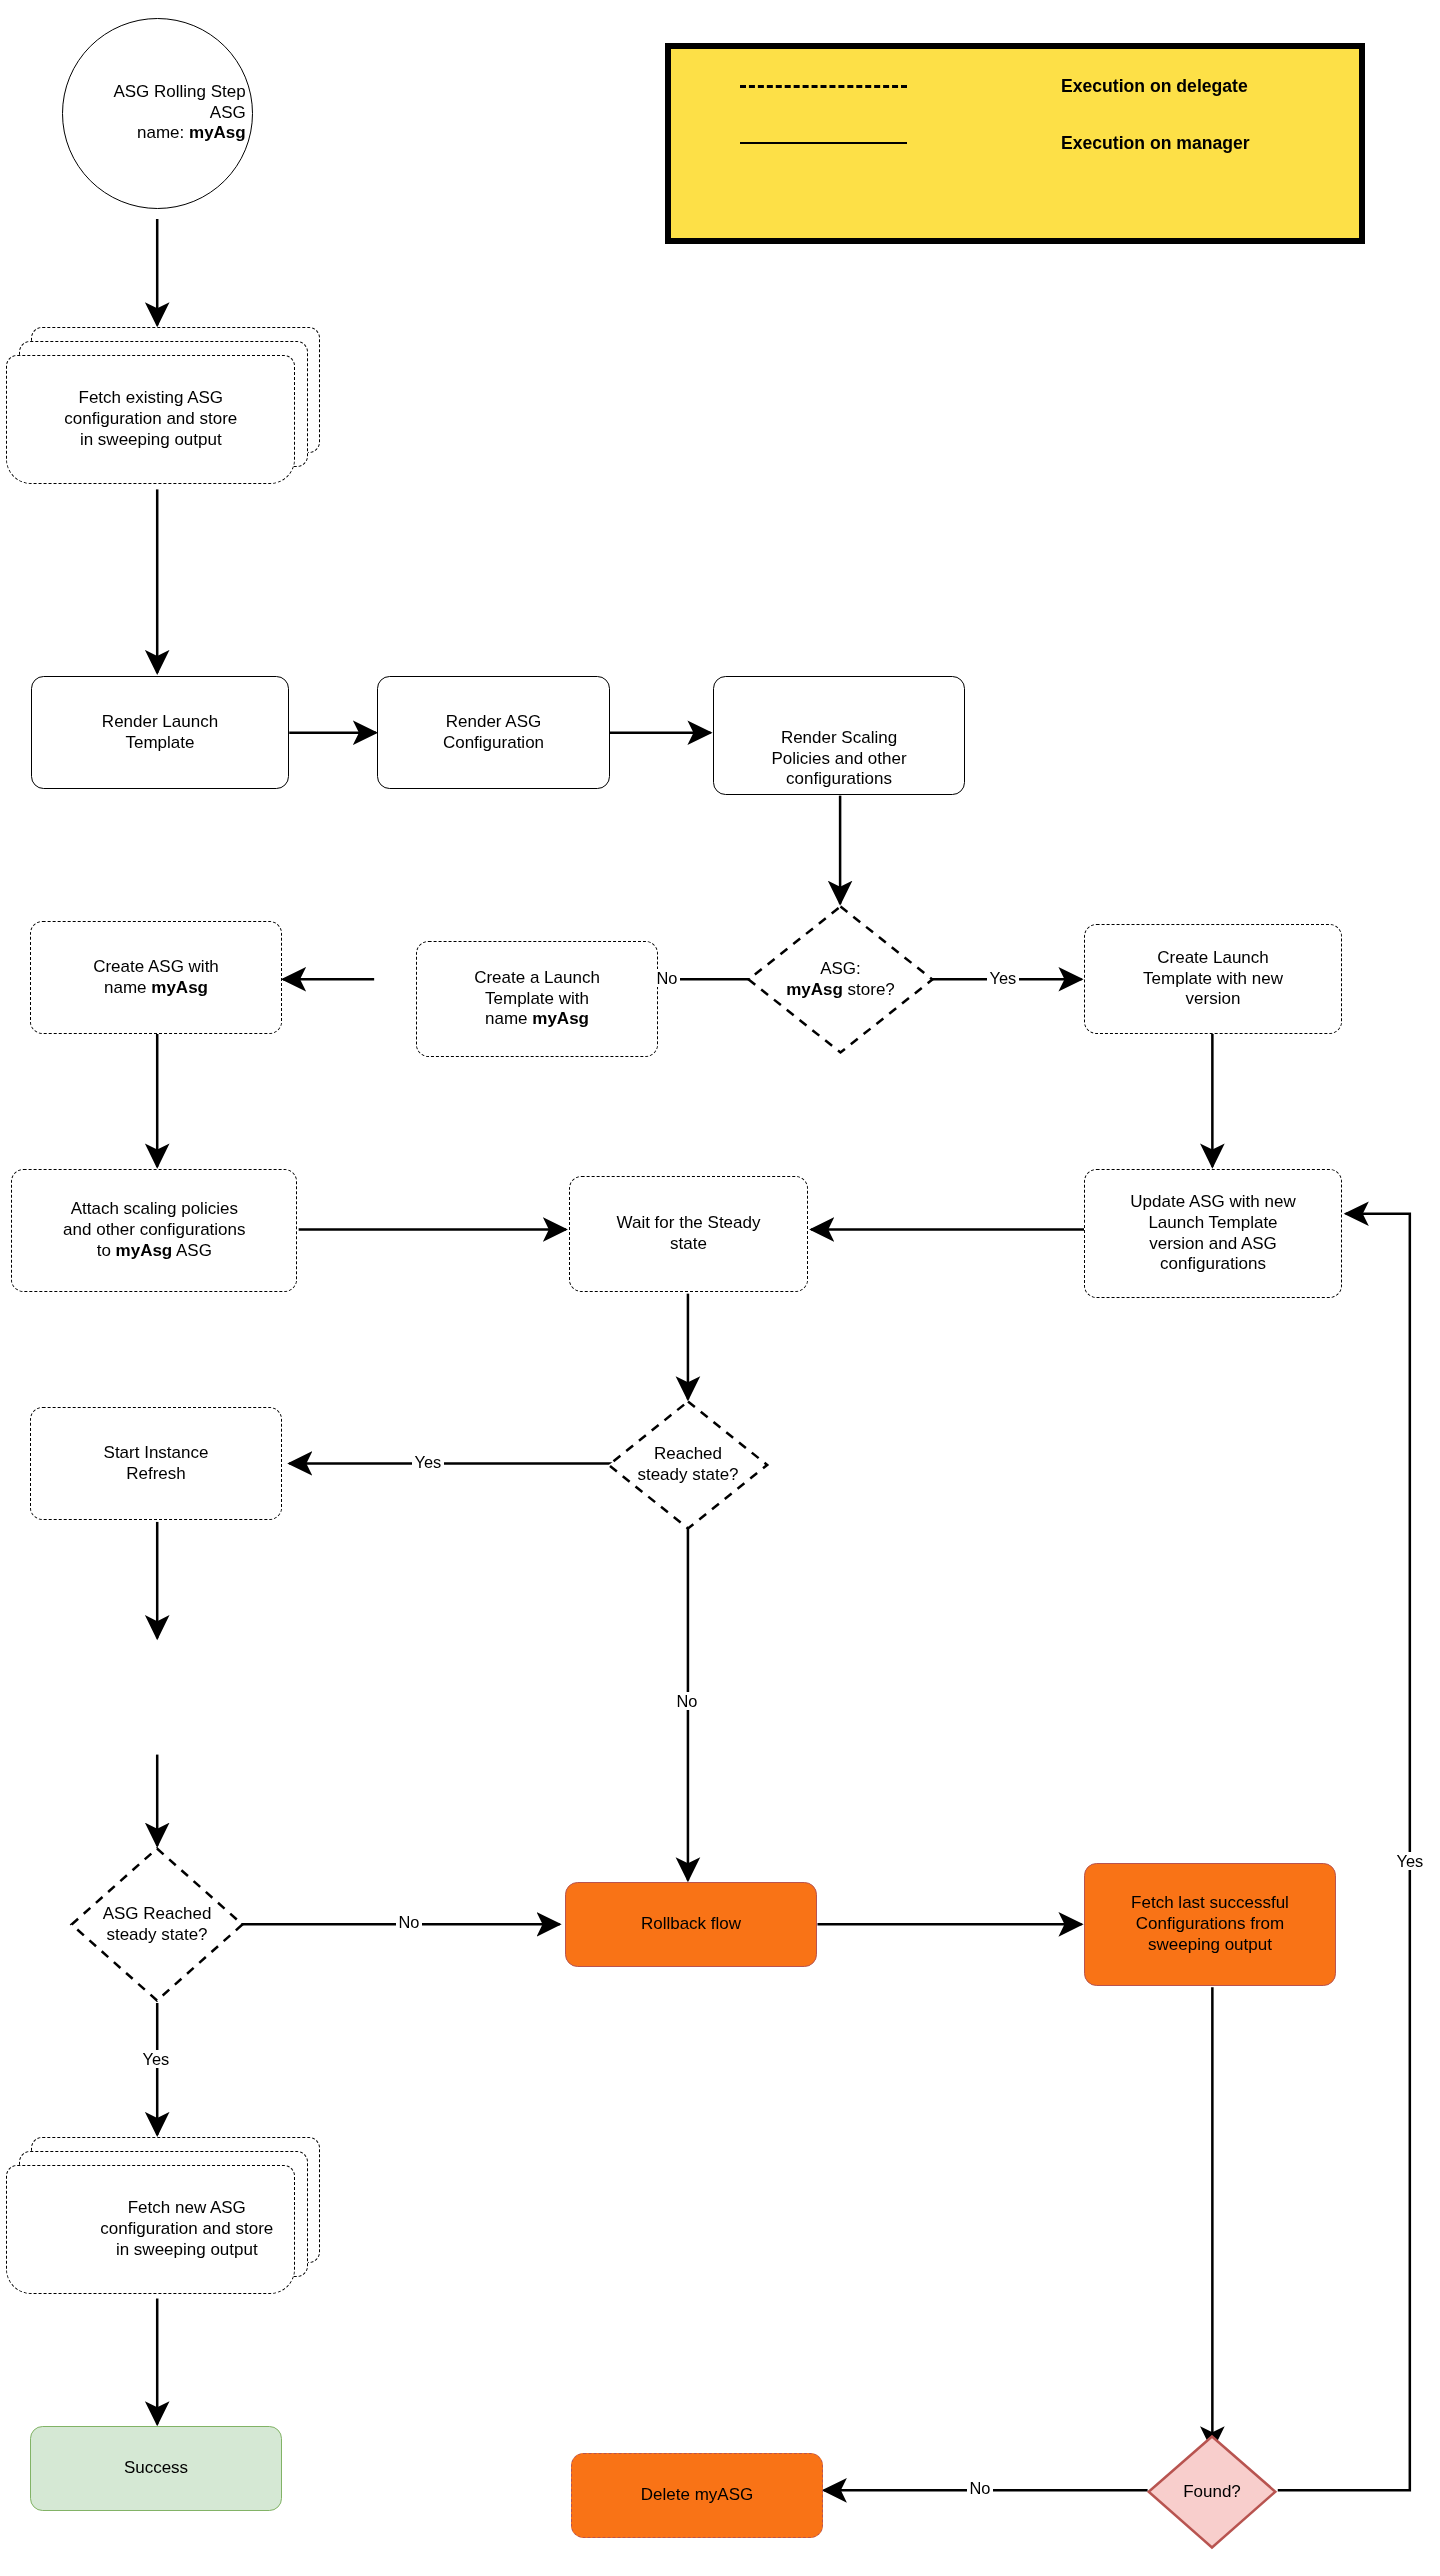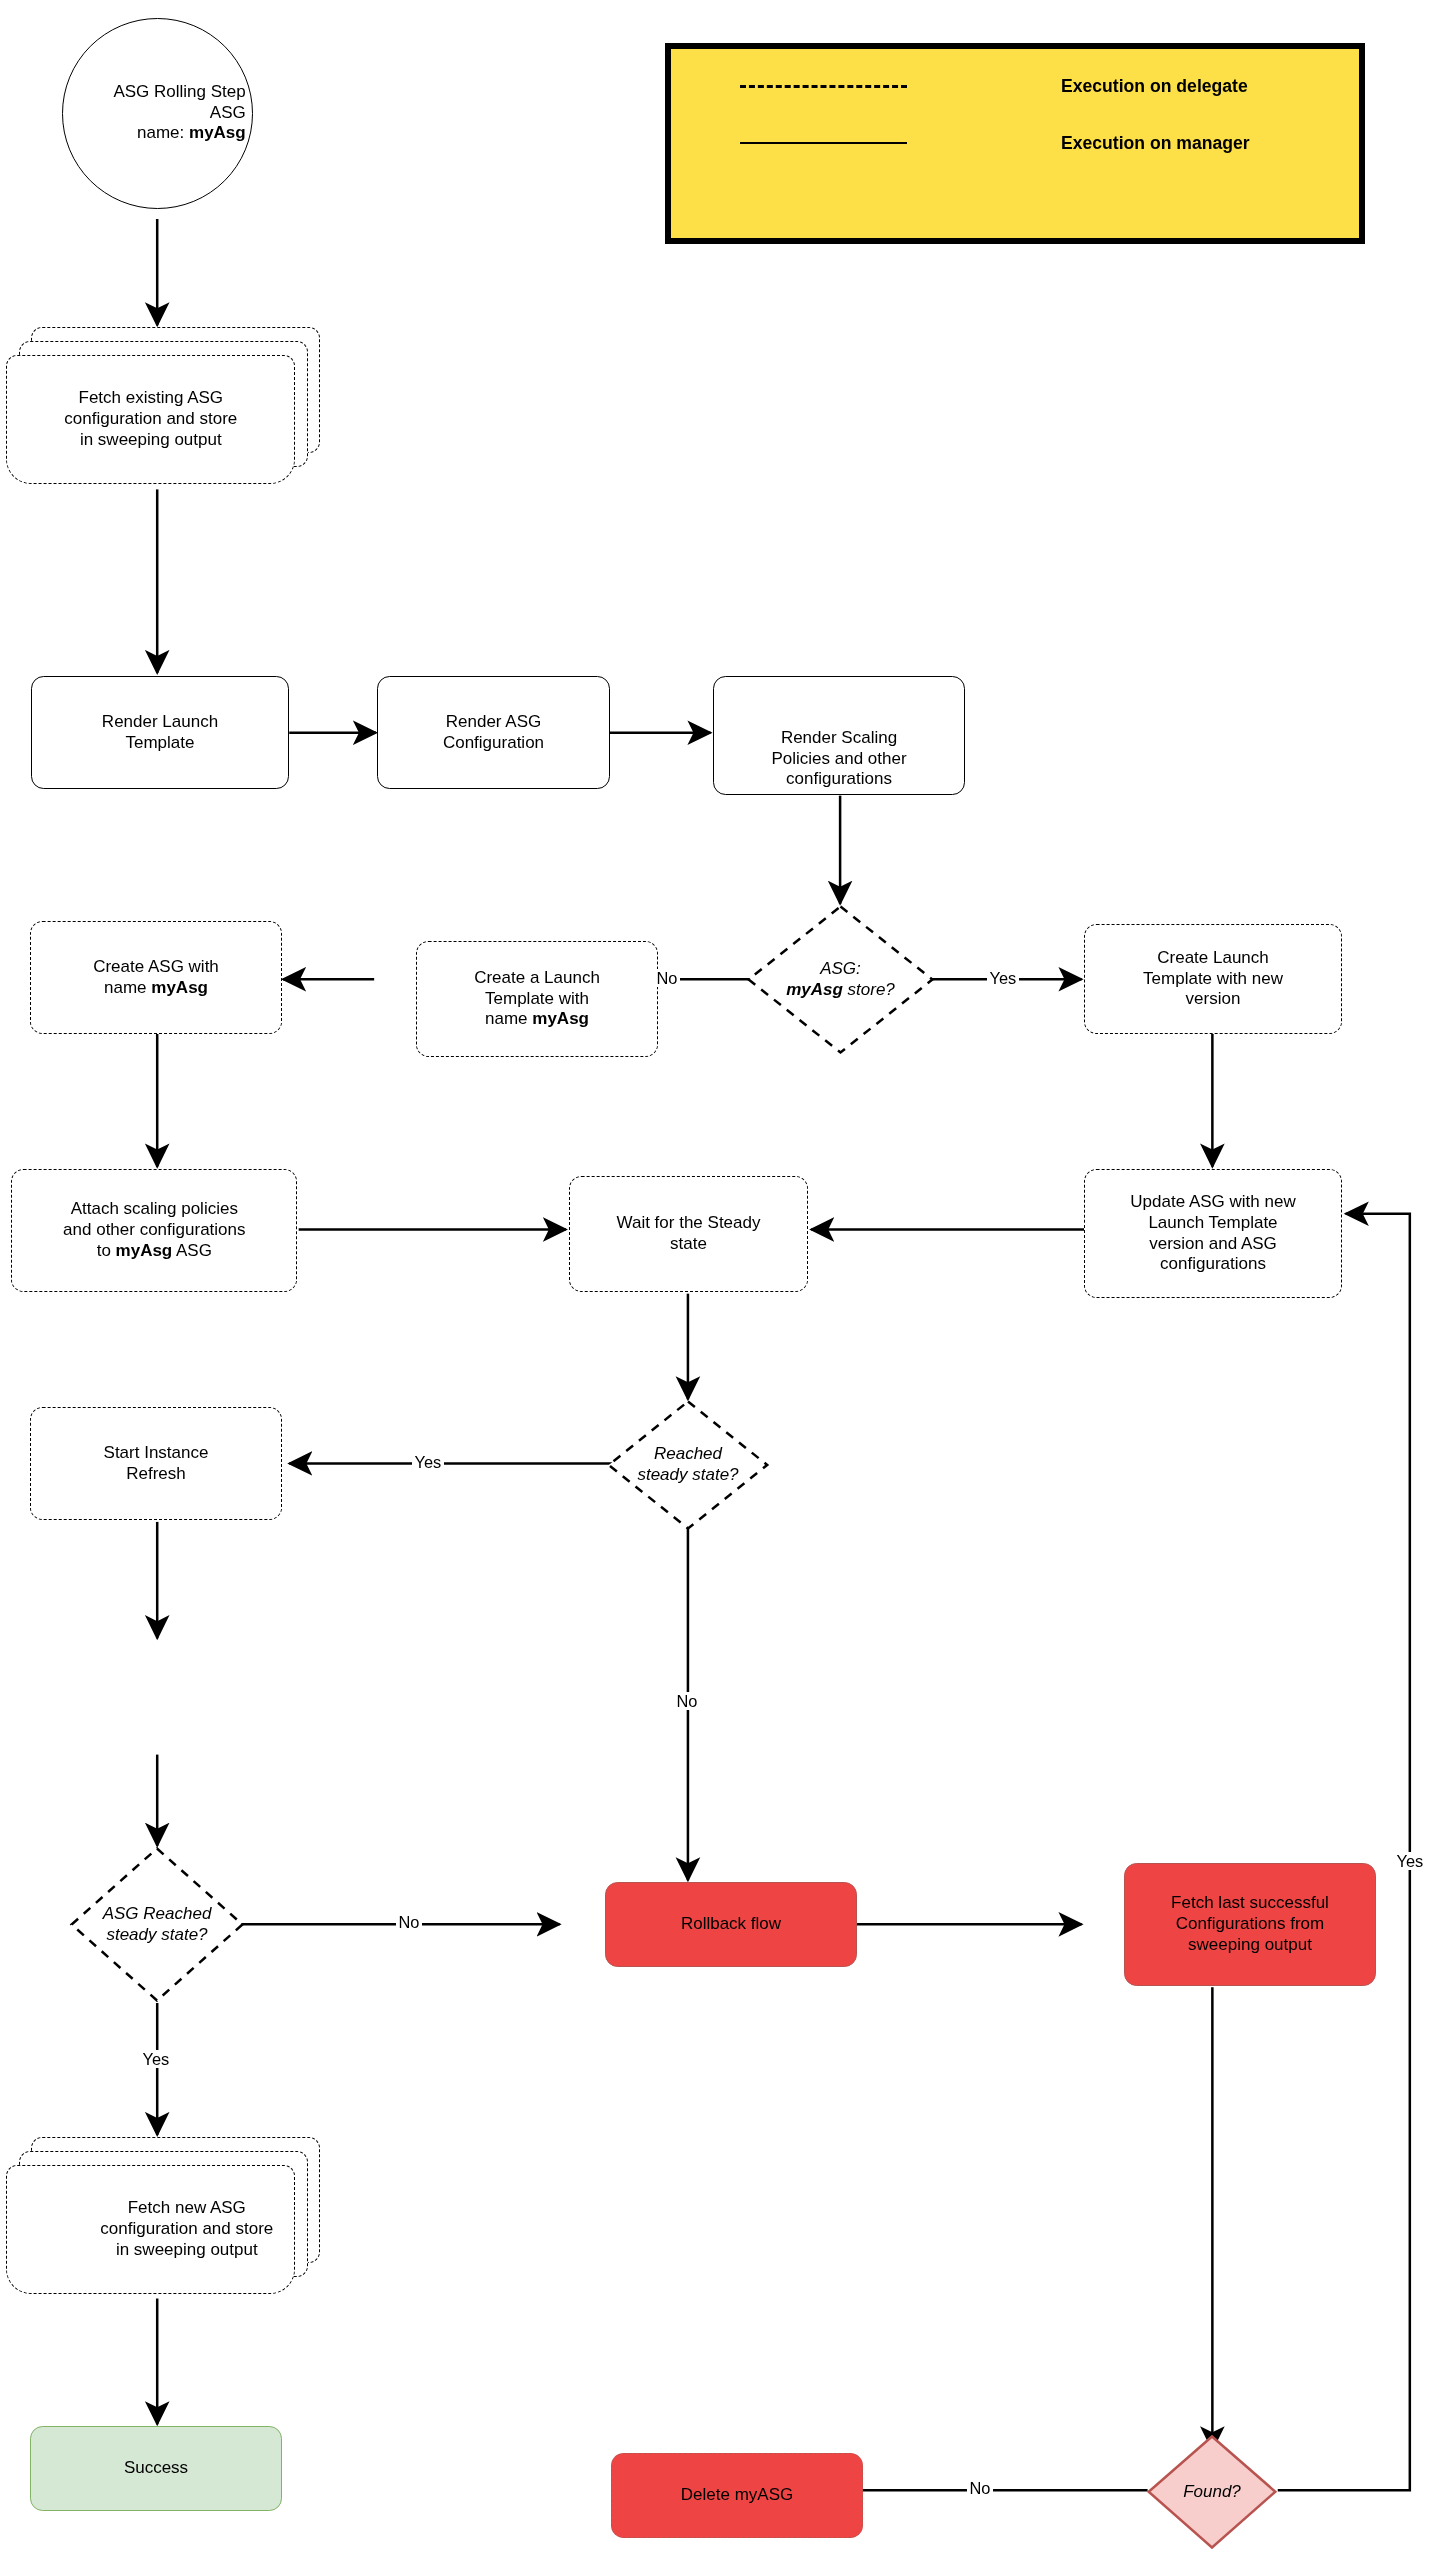--- a/index.html
+++ b/index.html
@@ -51,23 +51,22 @@
   }
   .rrect-dashed {
     border: 1.9px dashed #000000;
     border-radius: 12.6px;
   }
   .terminator {
     border: 1.9px solid #000000;
     border-radius: 50%;
   }
   .pink {
-    background: #ef4444;
+    background: #f97316;
     border-color: #b85450;
-    margin-left: 40px;
   }
   .green {
     background: #d5e8d4;
     border-color: #82b366;
   }
 
   
   .multidoc { background: transparent; border: none; padding: 0; }
   .multidoc .layer {
     position: absolute;
@@ -83,21 +82,20 @@
     justify-content: center;
     text-align: center;
     z-index: 5;
   }
 
   
   .diamond {
     background: transparent;
     border: none;
     padding: 0;
-    font-style: italic;
   }
   .diamond .dshape {
     position: absolute;
     left: 0; top: 0;
     width: 100%; height: 100%;
   }
   .diamond .dlabel {
     position: relative;
     z-index: 4;
     width: 104%;

